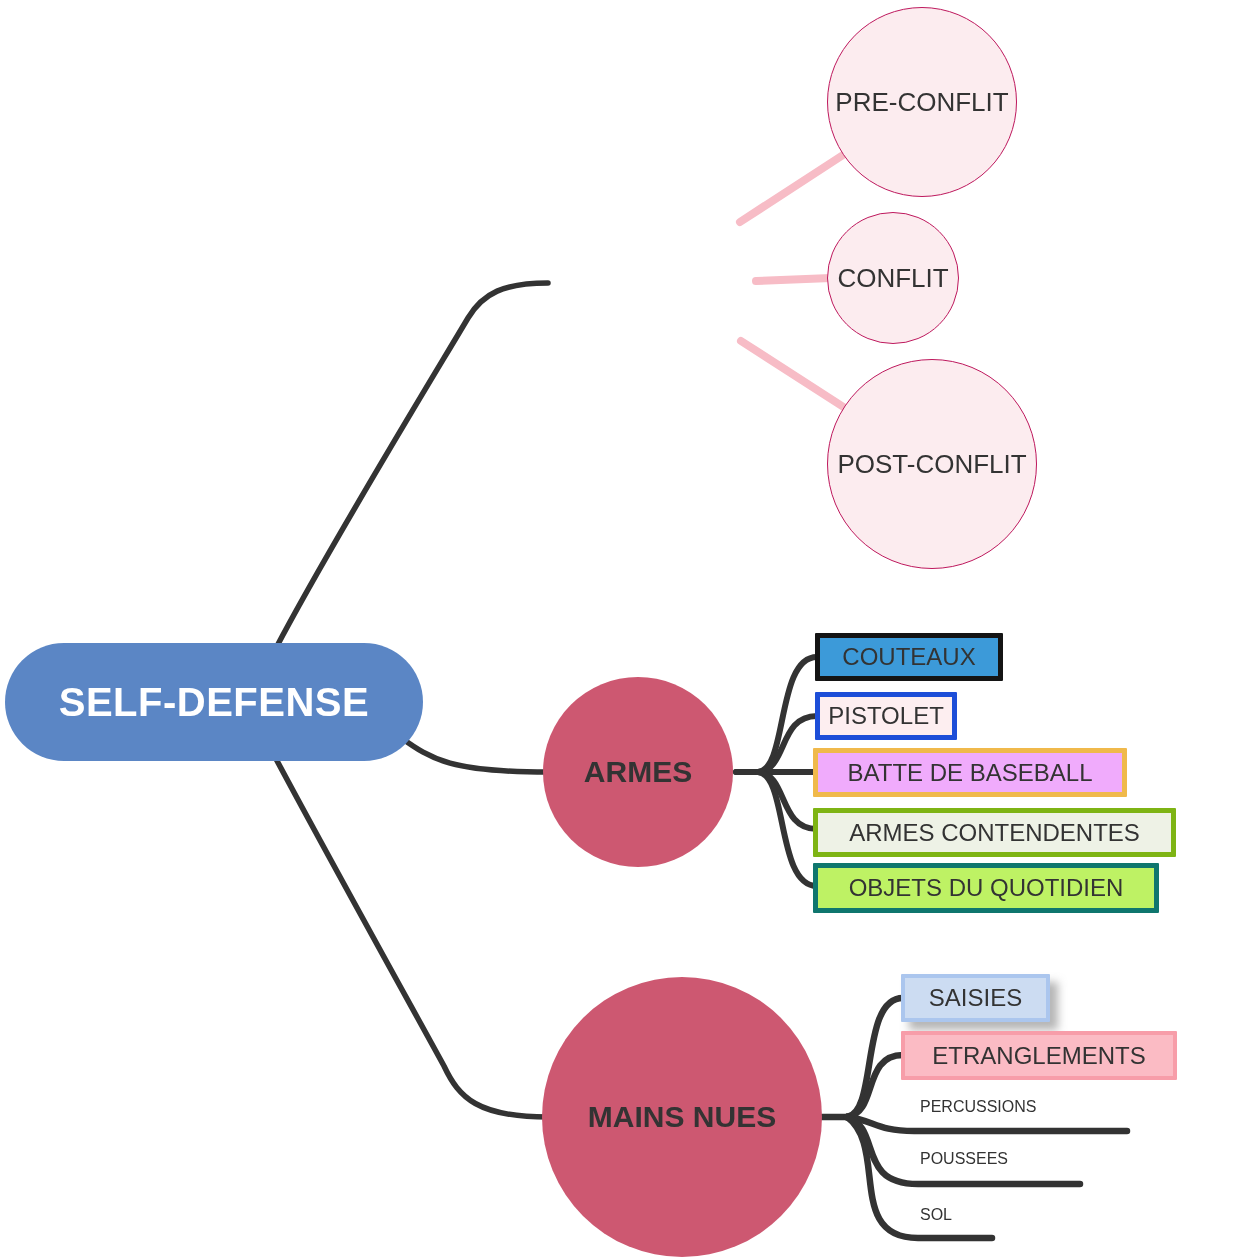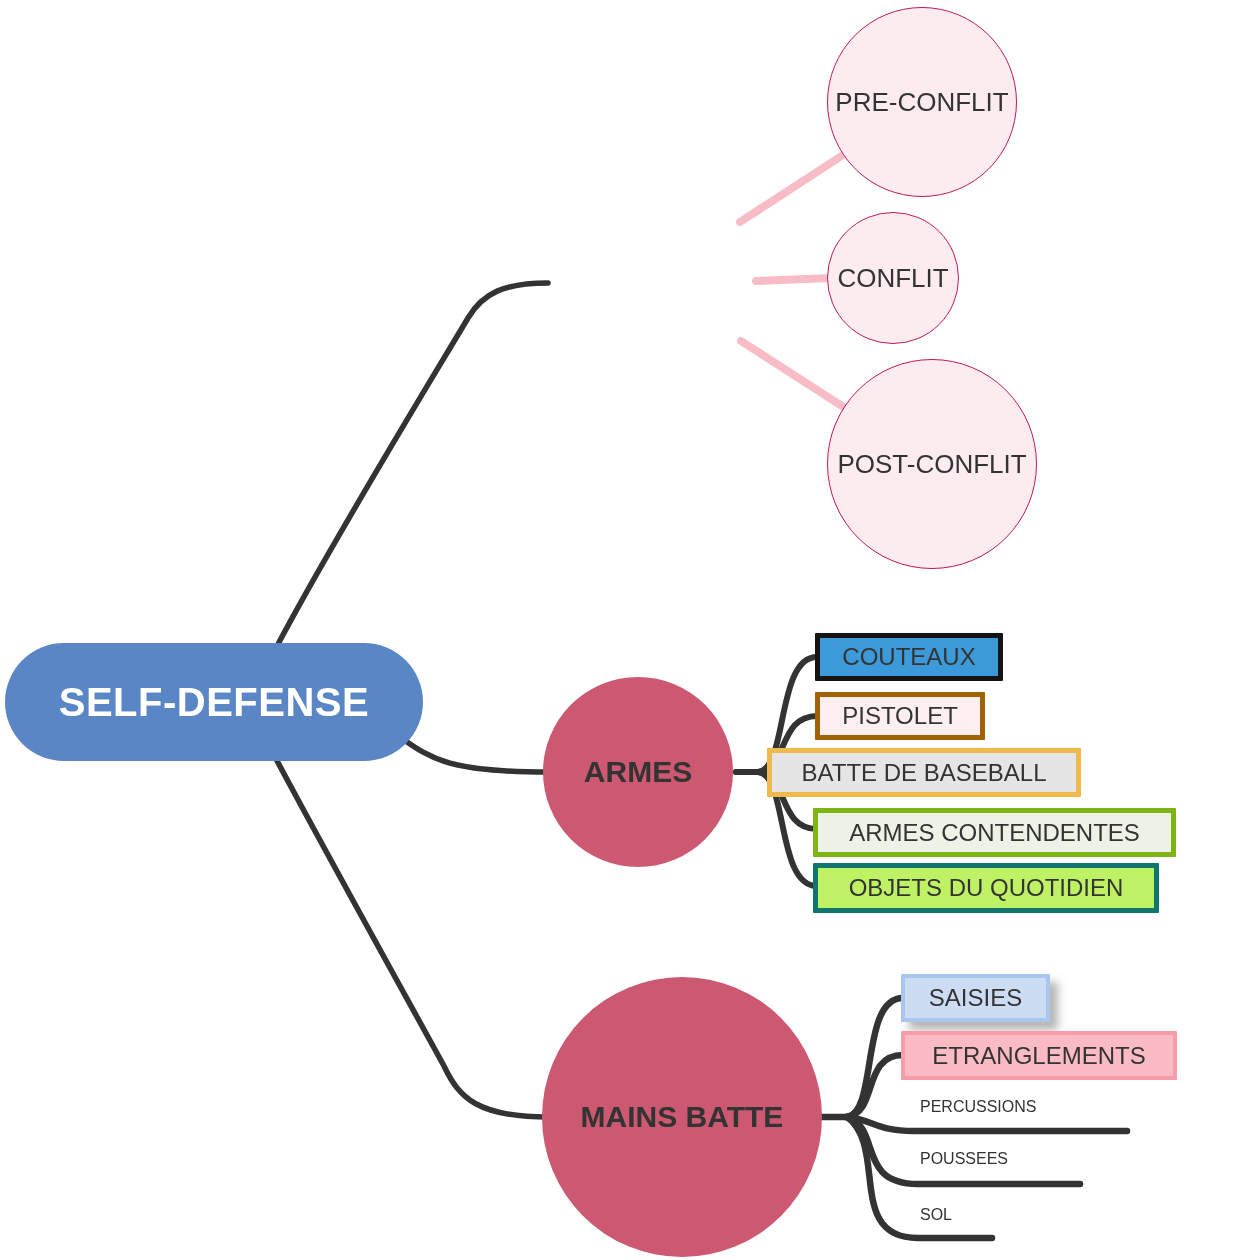--- a/index.html
+++ b/index.html
@@ -36,22 +36,22 @@
     color: #333333; font-size: 26px; text-align: right;
   }
   .pre-conflit { left: 827px; top: 7px; width: 190px; height: 190px; }
   .conflit { left: 827px; top: 212px; width: 132px; height: 132px; }
   .post-conflit { left: 827px; top: 359px; width: 210px; height: 210px; }
   .leaf-box {
     border-radius: 1px; color: #333333; font-size: 24px;
     white-space: nowrap;
   }
   .box-couteaux { left: 815px; top: 633px; width: 188px; height: 48px; background: #3c9ad9; border: 5px solid #141414; }
-  .box-pistolet { left: 815px; top: 692px; width: 170px; height: 48px; background: #fdeef0; border: 5px solid #a16207; }
-  .box-batte { left: 767px; top: 748px; width: 314px; height: 49px; background: #e5e5e5; border: 5px solid #f0b94b; }
+  .box-pistolet { left: 815px; top: 692px; width: 142px; height: 48px; background: #fdeef0; border: 5px solid #1d4ed8; }
+  .box-batte { left: 813px; top: 748px; width: 314px; height: 49px; background: #f0abfc; border: 5px solid #f0b94b; }
   .box-contendentes { left: 813px; top: 808px; width: 363px; height: 49px; background: #eef2e6; border: 5px solid #7eb414; }
   .box-objets { left: 813px; top: 863px; width: 346px; height: 50px; background: #bef264; border: 5px solid #0f766e; }
   .box-saisies { left: 901px; top: 974px; width: 149px; height: 48px; background: #ccdcf2; border: 4px solid #abc6ee;
                  box-shadow: 8px 8px 9px rgba(110,110,110,0.5); }
   .box-etranglements { left: 901px; top: 1031px; width: 276px; height: 49px; background: #fbbbc4; border: 4px solid #f79da9; }
   .leaf-line-label {
     position: absolute; color: #333333; font-size: 16px; white-space: nowrap;
   }
   .lbl-percussions { left: 920px; top: 1098px; }
   .lbl-poussees { left: 920px; top: 1150px; }
@@ -95,21 +95,21 @@
   </svg>
 
   <div class="node root-pill">
     <span>SELF-DEFENSE</span>
   </div>
 
   <div class="node branch-circle armes">
     <span>ARMES</span>
   </div>
   <div class="node branch-circle mains-nues">
-    <span>MAINS BATTE</span>
+    <span>MAINS NUES</span>
   </div>
 
   <div class="node leaf-circle pre-conflit">
     <span>PRE-CONFLIT</span>
   </div>
   <div class="node leaf-circle post-conflit">
     <span>POST-CONFLIT</span>
   </div>
   <div class="node leaf-circle conflit">
     <span>CONFLIT</span>

